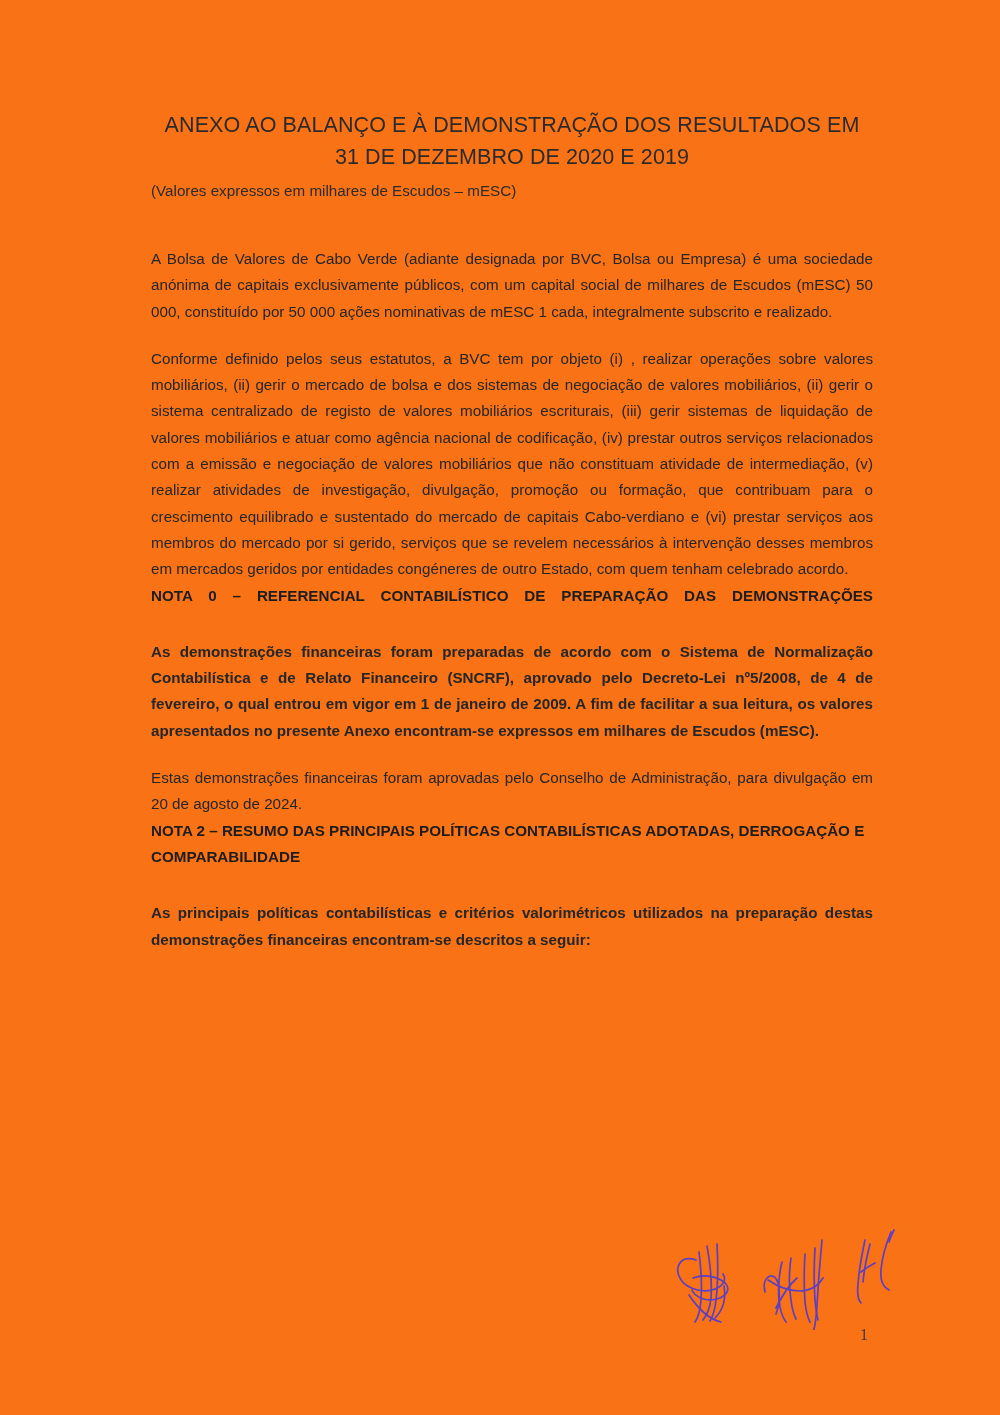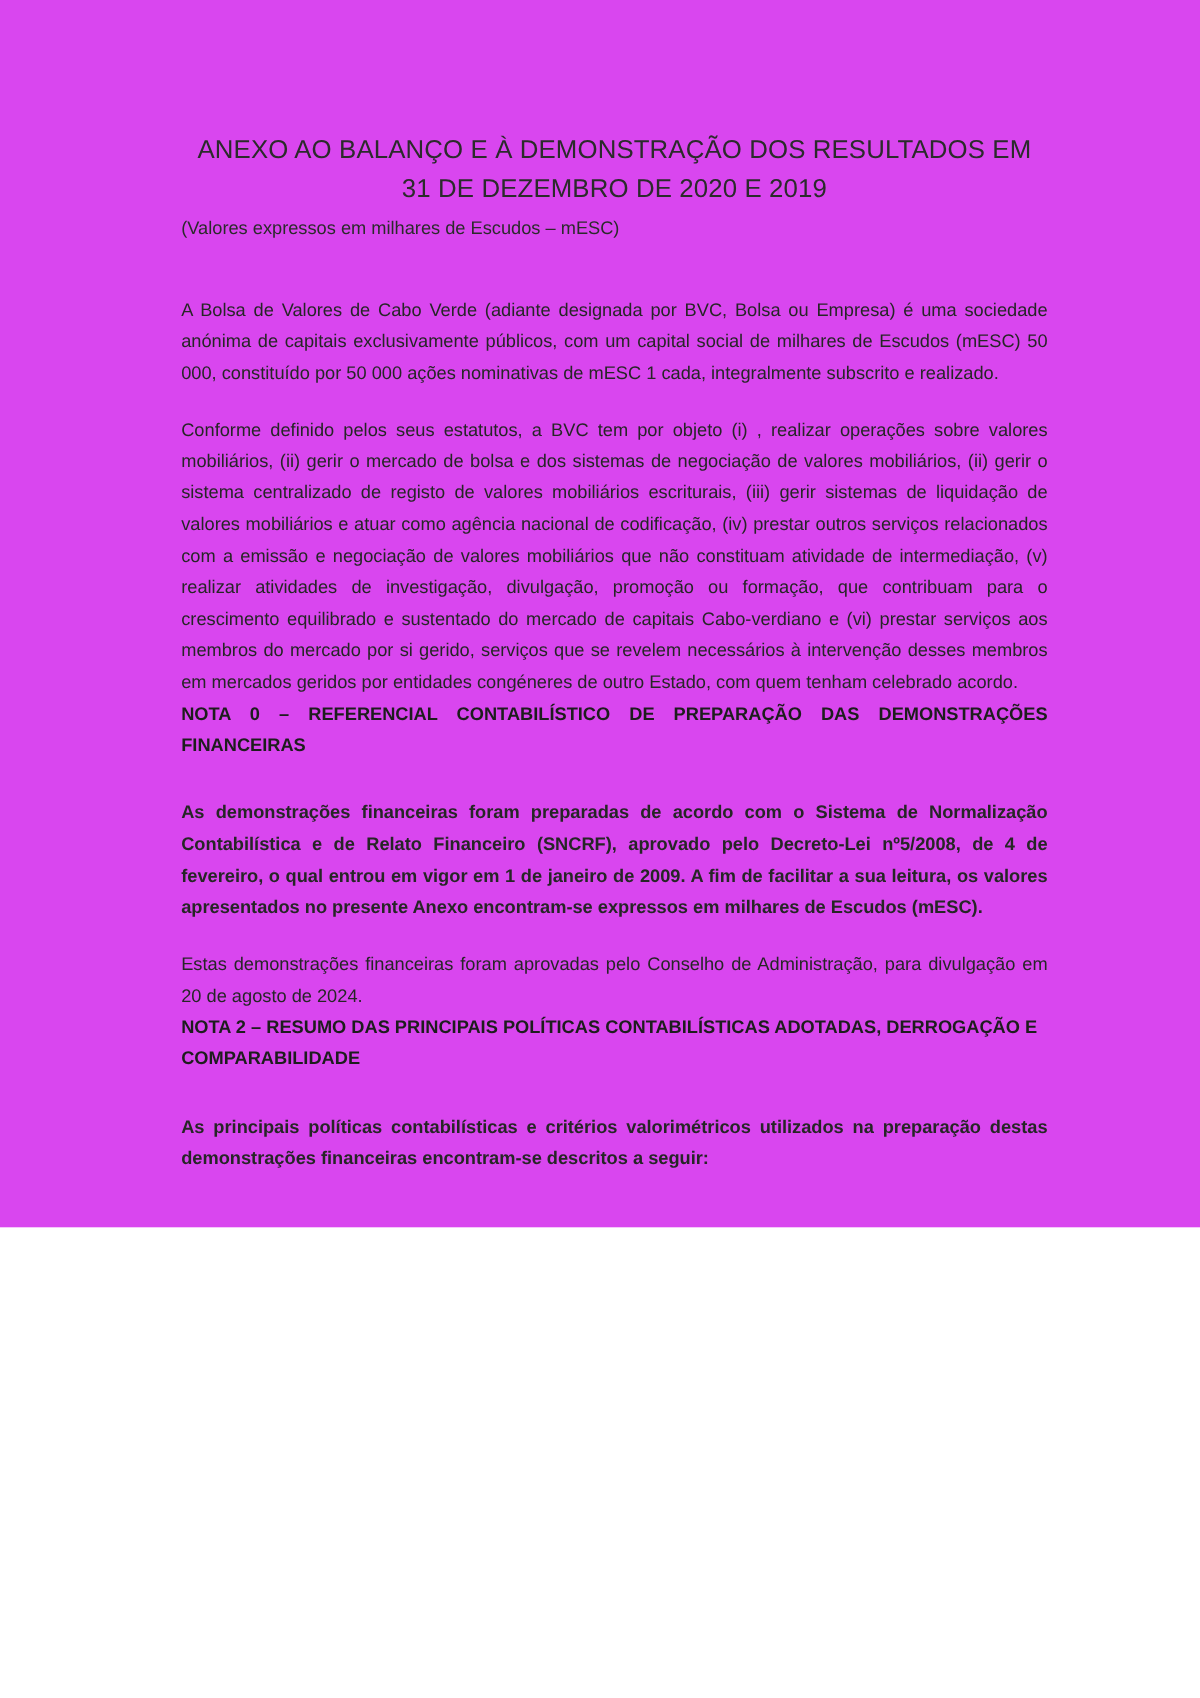--- a/index.html
+++ b/index.html
@@ -8,23 +8,23 @@
     padding: 0;
     background: #ffffff;
   }
   body {
     font-family: "Liberation Sans", sans-serif;
     color: #231f20;
   }
   .page {
     position: relative;
     width: 1000px;
-    height: 1023px;
+    height: 1415px;
     margin: 0 auto;
-    background: #d946ef;
+    background: #f97316;
     overflow: hidden;
     box-sizing: border-box;
   }
   .content {
     position: absolute;
     left: 151px;
     top: 110px;
     width: 722px;
   }
   .doc-title {
@@ -113,21 +113,20 @@
 
     <p class="doc-subtitle">(Valores expressos em milhares de Escudos – mESC)</p>
 
     <p class="para gap-lg">A Bolsa de Valores de Cabo Verde (adiante designada por BVC, Bolsa ou Empresa) é uma sociedade anónima de capitais exclusivamente públicos, com um capital social de milhares de Escudos (mESC) 50 000, constituído por 50 000 ações nominativas de mESC 1 cada, integralmente subscrito e realizado.</p>
 
     <p class="para">Conforme definido pelos seus estatutos, a BVC tem por objeto (i) , realizar operações sobre valores mobiliários, (ii) gerir o mercado de bolsa e dos sistemas de negociação de valores mobiliários, (ii) gerir o sistema centralizado de registo de valores mobiliários escriturais, (iii) gerir sistemas de liquidação de valores mobiliários e atuar como agência nacional de codificação, (iv) prestar outros serviços relacionados com a emissão e negociação de valores mobiliários que não constituam atividade de intermediação, (v) realizar atividades de investigação, divulgação, promoção ou formação, que contribuam para o crescimento equilibrado e sustentado do mercado de capitais Cabo-verdiano e (vi) prestar serviços aos membros do mercado por si gerido, serviços que se revelem necessários à intervenção desses membros em mercados geridos por entidades congéneres de outro Estado, com quem tenham celebrado acordo.</p>
 
 
     <p class="note-heading justify-all gap-md">
       <span>NOTA 0 – REFERENCIAL CONTABILÍSTICO DE PREPARAÇÃO DAS DEMONSTRAÇÕES</span>
-      <span class="hline2">FINANCEIRAS</span>
     </p>
 
     <p class="para gap-md">As demonstrações financeiras foram preparadas de acordo com o Sistema de Normalização Contabilística e de Relato Financeiro (SNCRF), aprovado pelo Decreto-Lei nº5/2008, de 4 de fevereiro, o qual entrou em vigor em 1 de janeiro de 2009. A fim de facilitar a sua leitura, os valores apresentados no presente Anexo encontram-se expressos em milhares de Escudos (mESC).</p>
 
     <p class="para">Estas demonstrações financeiras foram aprovadas pelo Conselho de Administração, para divulgação em 20 de agosto de 2024.</p>
 
     <p class="note-heading gap-md">
       <span>NOTA 2 – RESUMO DAS PRINCIPAIS POLÍTICAS CONTABILÍSTICAS ADOTADAS, DERROGAÇÃO E</span>
       <span class="hline2">COMPARABILIDADE</span>
     </p>

